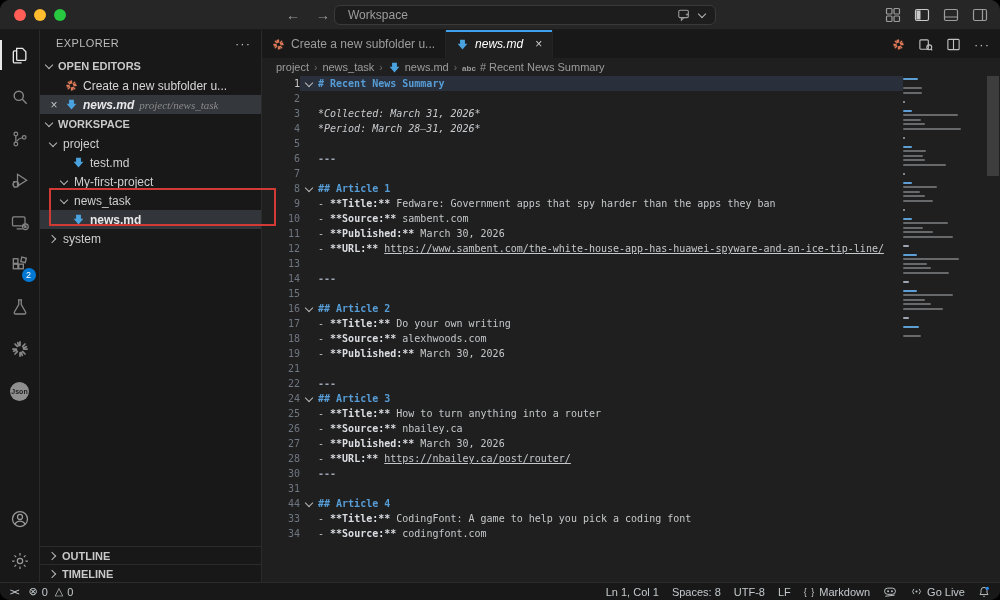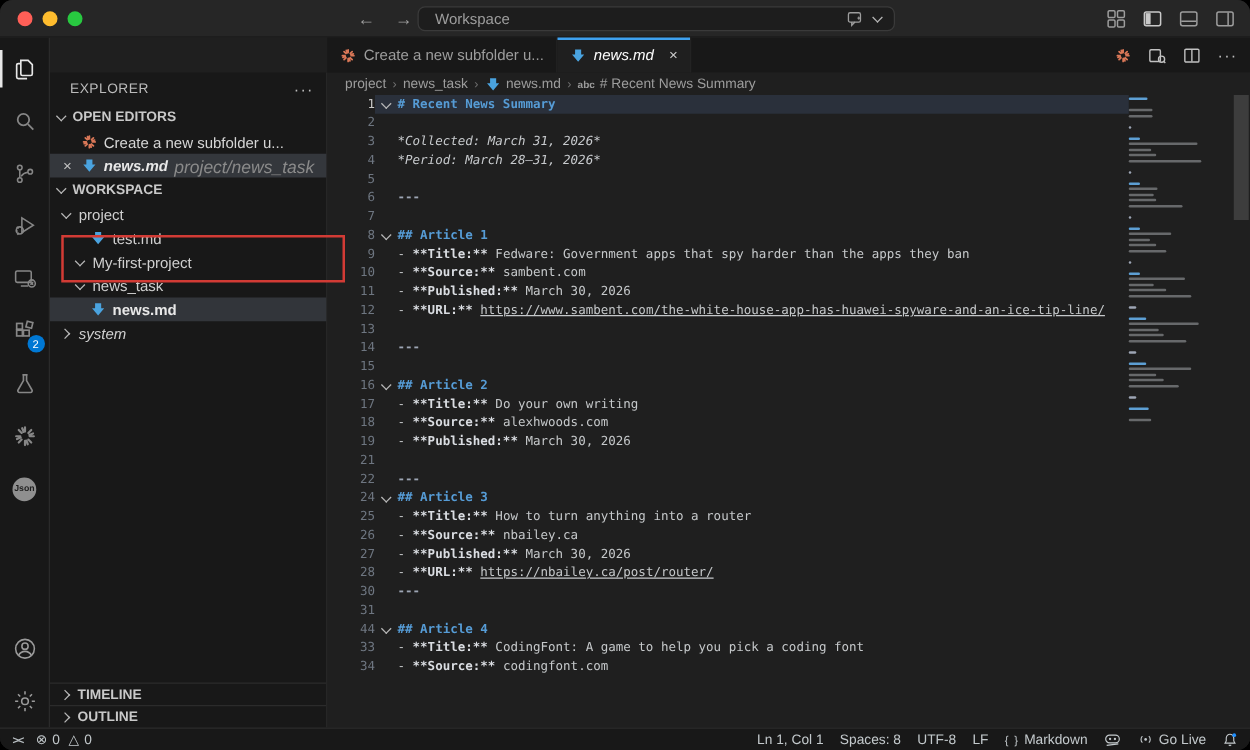--- a/index.html
+++ b/index.html
@@ -23,35 +23,35 @@
   
   .activitybar { width:40px; background:#181818; border-right:1px solid #2a2a2a; display:flex; flex-direction:column; align-items:center; padding-top:4px; }
   .ab-item { position:relative; width:40px; height:42px; display:flex; align-items:center; justify-content:center; color:#868686; }
   .ab-item.active { color:#e7e7e7; }
   .ab-item.active::before { content:""; position:absolute; left:0; top:6px; bottom:6px; width:2px; background:#e7e7e7; }
   .ab-badge { position:absolute; right:4px; bottom:4px; min-width:14px; height:14px; border-radius:8px; background:#0078d4; color:#fff; font-size:9px; display:flex; align-items:center; justify-content:center; padding:0 3px; }
   .ab-spacer { flex:1; }
   .json-circle { width:19px; height:19px; border-radius:50%; background:#8f8f8f; color:#1f1f1f; font-size:7px; font-weight:bold; display:flex; align-items:center; justify-content:center; }
 
   
-  .sidebar { width:222px; background:#181818; border-right:1px solid #2b2b2b; display:flex; flex-direction:column; font-size:12px; color:#cccccc; min-height:0;margin-top:28px; }
+  .sidebar { width:222px; background:#181818; border-right:1px solid #2b2b2b; display:flex; flex-direction:column; font-size:12px; color:#cccccc; min-height:0; }
   .sb-header { height:26px; display:flex; align-items:center; padding:0 10px 0 16px; font-size:11px; color:#bbbbbb; letter-spacing:.4px; }
   .sb-header .grow { flex:1; }
   .dots { color:#bdbdbd; font-size:13px; letter-spacing:1px; }
   .sec-head { height:20px; display:flex; align-items:center; gap:4px; padding-left:4px; font-weight:bold; font-size:11px; color:#c9c9c9; }
   .chev { width:10px; height:10px; position:relative; display:inline-block; flex:0 0 10px; }
   .chev::before { content:""; position:absolute; width:5px; height:5px; border-right:1.2px solid #b8b8b8; border-bottom:1.2px solid #b8b8b8; transform:rotate(45deg); left:2px; top:1px; }
   .chev.right::before { transform:rotate(-45deg); left:1px; top:2px; }
   .row { height:19px; display:flex; align-items:center; gap:5px; padding-left:8px; white-space:nowrap; overflow:hidden; }
   .row .close-x { color:#c3c3c3; font-size:12px; width:12px; text-align:center; }
   .row.sel-open { background:#34373c; }
   .row.sel-tree { background:#32353a; }
   .oe-label { font-size:12px; color:#d6d6d6; }
   .oe-label.md-active { font-style:italic; font-weight:bold; color:#e8e8e8; }
-  .oe-detail { font-style:italic; color:#8a8a8a; font-size:14px; }
+  .oe-detail { font-style:italic; color:#8a8a8a; font-size:11px;font-family:Liberation Serif, serif; }
   .tree-label { color:#cfcfcf; }
   .sb-fill { flex:1; }
   .sb-bottom-sec { height:18px; display:flex; align-items:center; gap:4px; padding-left:8px; border-top:1px solid #2b2b2b; font-weight:bold; font-size:11px; color:#c9c9c9; }
 
   
   .editor { flex:1; display:flex; flex-direction:column; min-width:0; background:#1f1f1f; }
   .tabbar { height:28px; background:#181818; display:flex; align-items:stretch; }
   .tab { display:flex; align-items:center; gap:6px; padding:0 10px; font-size:12px; color:#9d9d9d; background:#181818; border-right:1px solid #232323; position:relative; }
   .tab.active { background:#1f1f1f; color:#ffffff; }
   .tab.active::before { content:""; position:absolute; top:0; left:0; right:0; height:2px; background:#3ea1f0; }
@@ -307,33 +307,33 @@
             <span class="tree-label">news_task</span>
           </div>
           <div class="row sel-tree" style="padding-left: 30px;">
             <span style="margin-left:2px">
               <svg width="13" height="13" viewBox="0 0 16 16">
                 <polygon points="5,2 11,2 11,7 14,7 8,14 2,7 5,7" fill="#4aa3df"></polygon>
               </svg>
             </span>
             <span class="tree-label" style="font-weight:bold;color:#e8e8e8">news.md</span>
           </div>
-          <div class="row" style="padding-left: 8px; font-style: italic;">
+          <div class="row" style="padding-left: 8px;">
             <span class="chev right"></span>
             <span class="tree-label">system</span>
           </div>
         </div>
       <div class="sb-fill"></div>
       <div class="sb-bottom-sec">
         <span class="chev right"></span>
-        <span>TIMELINE</span>
+        <span>OUTLINE</span>
       </div>
       <div class="sb-bottom-sec">
         <span class="chev right"></span>
-        <span>OUTLINE</span>
+        <span>TIMELINE</span>
       </div>
     </div>
 
     <div class="editor">
       <div class="tabbar" id="tabbar">
           <div class="tab">
             <span>
               <svg width="13" height="13" viewBox="0 0 24 24" stroke="#d97757" stroke-width="2.6" stroke-linecap="round">
                 <path d="M12 3.5v4M12 16.5v4M3.5 12h4M16.5 12h4M6 6l2.8 2.8M15.2 15.2L18 18M18 6l-2.8 2.8M8.8 15.2L6 18M9.3 4.3l1.4 3.6M13.3 16.1l1.4 3.6M19.7 9.3l-3.6 1.4M7.9 13.3l-3.6 1.4"></path>
               </svg>

